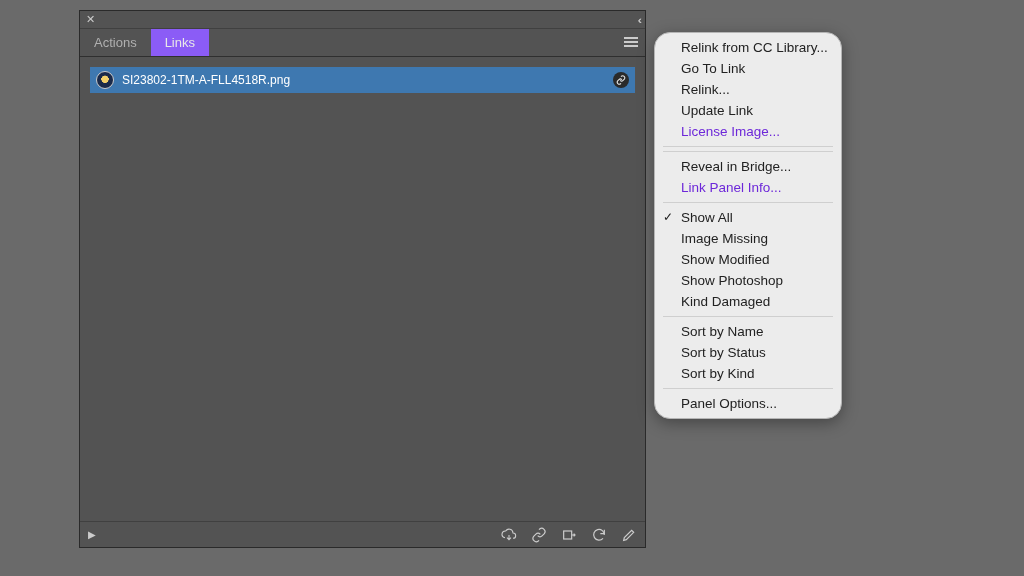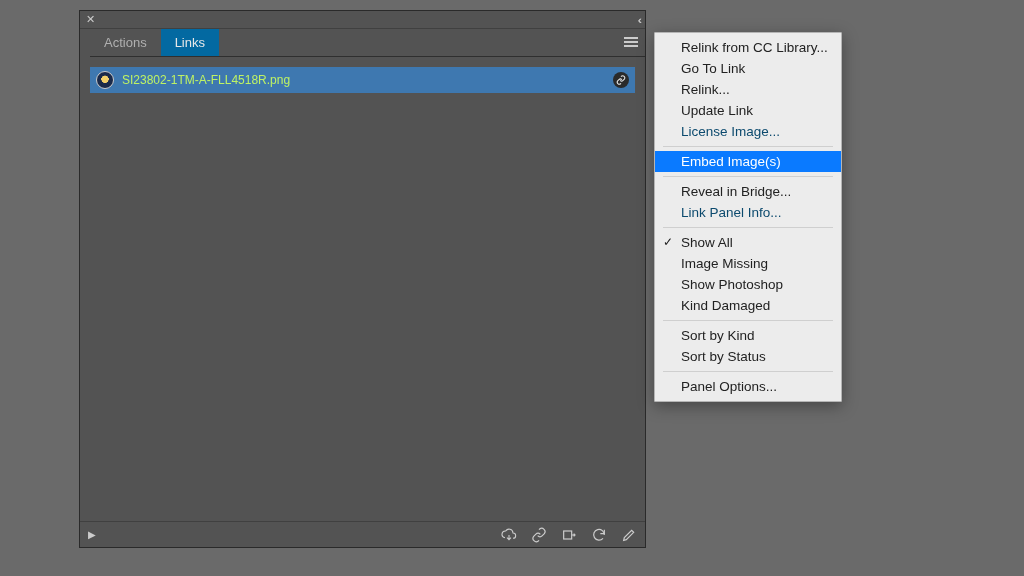--- a/index.html
+++ b/index.html
@@ -42,32 +42,31 @@
     font-size: 11px;
     letter-spacing: -3px;
   }
   .tabs-row {
     height: 28px;
     background: #535353;
     display: flex;
     align-items: stretch;
     border-bottom: 1px solid #2f2f2f;
     position: relative;
-    margin-left: 10px;
   }
   .tab {
     padding: 0 14px;
     display: flex;
     align-items: center;
     color: #b0b0b0;
     font-size: 13px;
     cursor: pointer;
   }
   .tab.active {
-    background: #0369a1;
+    background: #8b5cf6;
     color: #e8e8e8;
   }
   .flyout-btn {
     position: absolute;
     right: 4px;
     top: 4px;
     width: 20px;
     height: 18px;
     display: flex;
     flex-direction: column;
@@ -86,21 +85,21 @@
     padding: 10px;
     display: flex;
     flex-direction: column;
   }
   .link-row {
     height: 26px;
     background: #3e78b0;
     display: flex;
     align-items: center;
     padding: 0 6px;
-    color: #bef264;
+    color: #ffffff;
     font-size: 12px;
     gap: 8px;
   }
   .link-thumb {
     width: 18px;
     height: 18px;
     border-radius: 50%;
     background: radial-gradient(circle at 50% 45%, #f2d06a 0 30%, #1a2a4a 32% 100%);
     border: 1px solid #c8c8c8;
     position: relative;
@@ -137,34 +136,34 @@
   }
   .footer-icons svg { width: 16px; height: 16px; }
   .footer-icons .ico { cursor: pointer; color: #ccc; display:flex; }
   .menu {
     position: absolute;
     left: 654px;
     top: 32px;
     width: 188px;
     background: #ececec;
     border: 1px solid #b5b5b5;
-    border-radius: 1px;
+    border-radius: 16px;
     box-shadow: 0 4px 16px rgba(0,0,0,0.35);
     padding: 4px 0;
     color: #222;
     font-size: 13.5px;
   }
   .menu-item {
     padding: 3px 16px 3px 26px;
     white-space: nowrap;
     cursor: default;
     position: relative;
   }
   .menu-item.enabled { cursor: pointer; }
-  .menu-item.disabled { color: #0c4a6e; }
+  .menu-item.disabled { color: #6d28d9; }
   .menu-item.selected {
     background: #0a7aff;
     color: #fff;
   }
   .menu-item.checked::before {
     content: "✓";
     position: absolute;
     left: 8px;
     font-size: 12px;
   }
@@ -241,27 +240,28 @@
   </div>
 </div>
 
 <div class="menu" id="context-menu">
     <div class="menu-item enabled">Relink from CC Library...</div>
     <div class="menu-item enabled">Go To Link</div>
     <div class="menu-item enabled">Relink...</div>
     <div class="menu-item enabled">Update Link</div>
     <div class="menu-item disabled">License Image...</div>
     <div class="menu-sep"></div>
-    <div class="menu-item enabled selected">Embed Image(s)</div>
     <div class="menu-sep"></div>
     <div class="menu-item enabled">Reveal in Bridge...</div>
     <div class="menu-item disabled">Link Panel Info...</div>
     <div class="menu-sep"></div>
     <div class="menu-item enabled checked">Show All</div>
     <div class="menu-item enabled">Image Missing</div>
+    <div class="menu-item enabled">Show Modified</div>
     <div class="menu-item enabled">Show Photoshop</div>
     <div class="menu-item enabled">Kind Damaged</div>
     <div class="menu-sep"></div>
+    <div class="menu-item enabled">Sort by Name</div>
+    <div class="menu-item enabled">Sort by Status</div>
     <div class="menu-item enabled">Sort by Kind</div>
-    <div class="menu-item enabled">Sort by Status</div>
     <div class="menu-sep"></div>
     <div class="menu-item enabled">Panel Options...</div>
   </div>
 
 </body></html>

